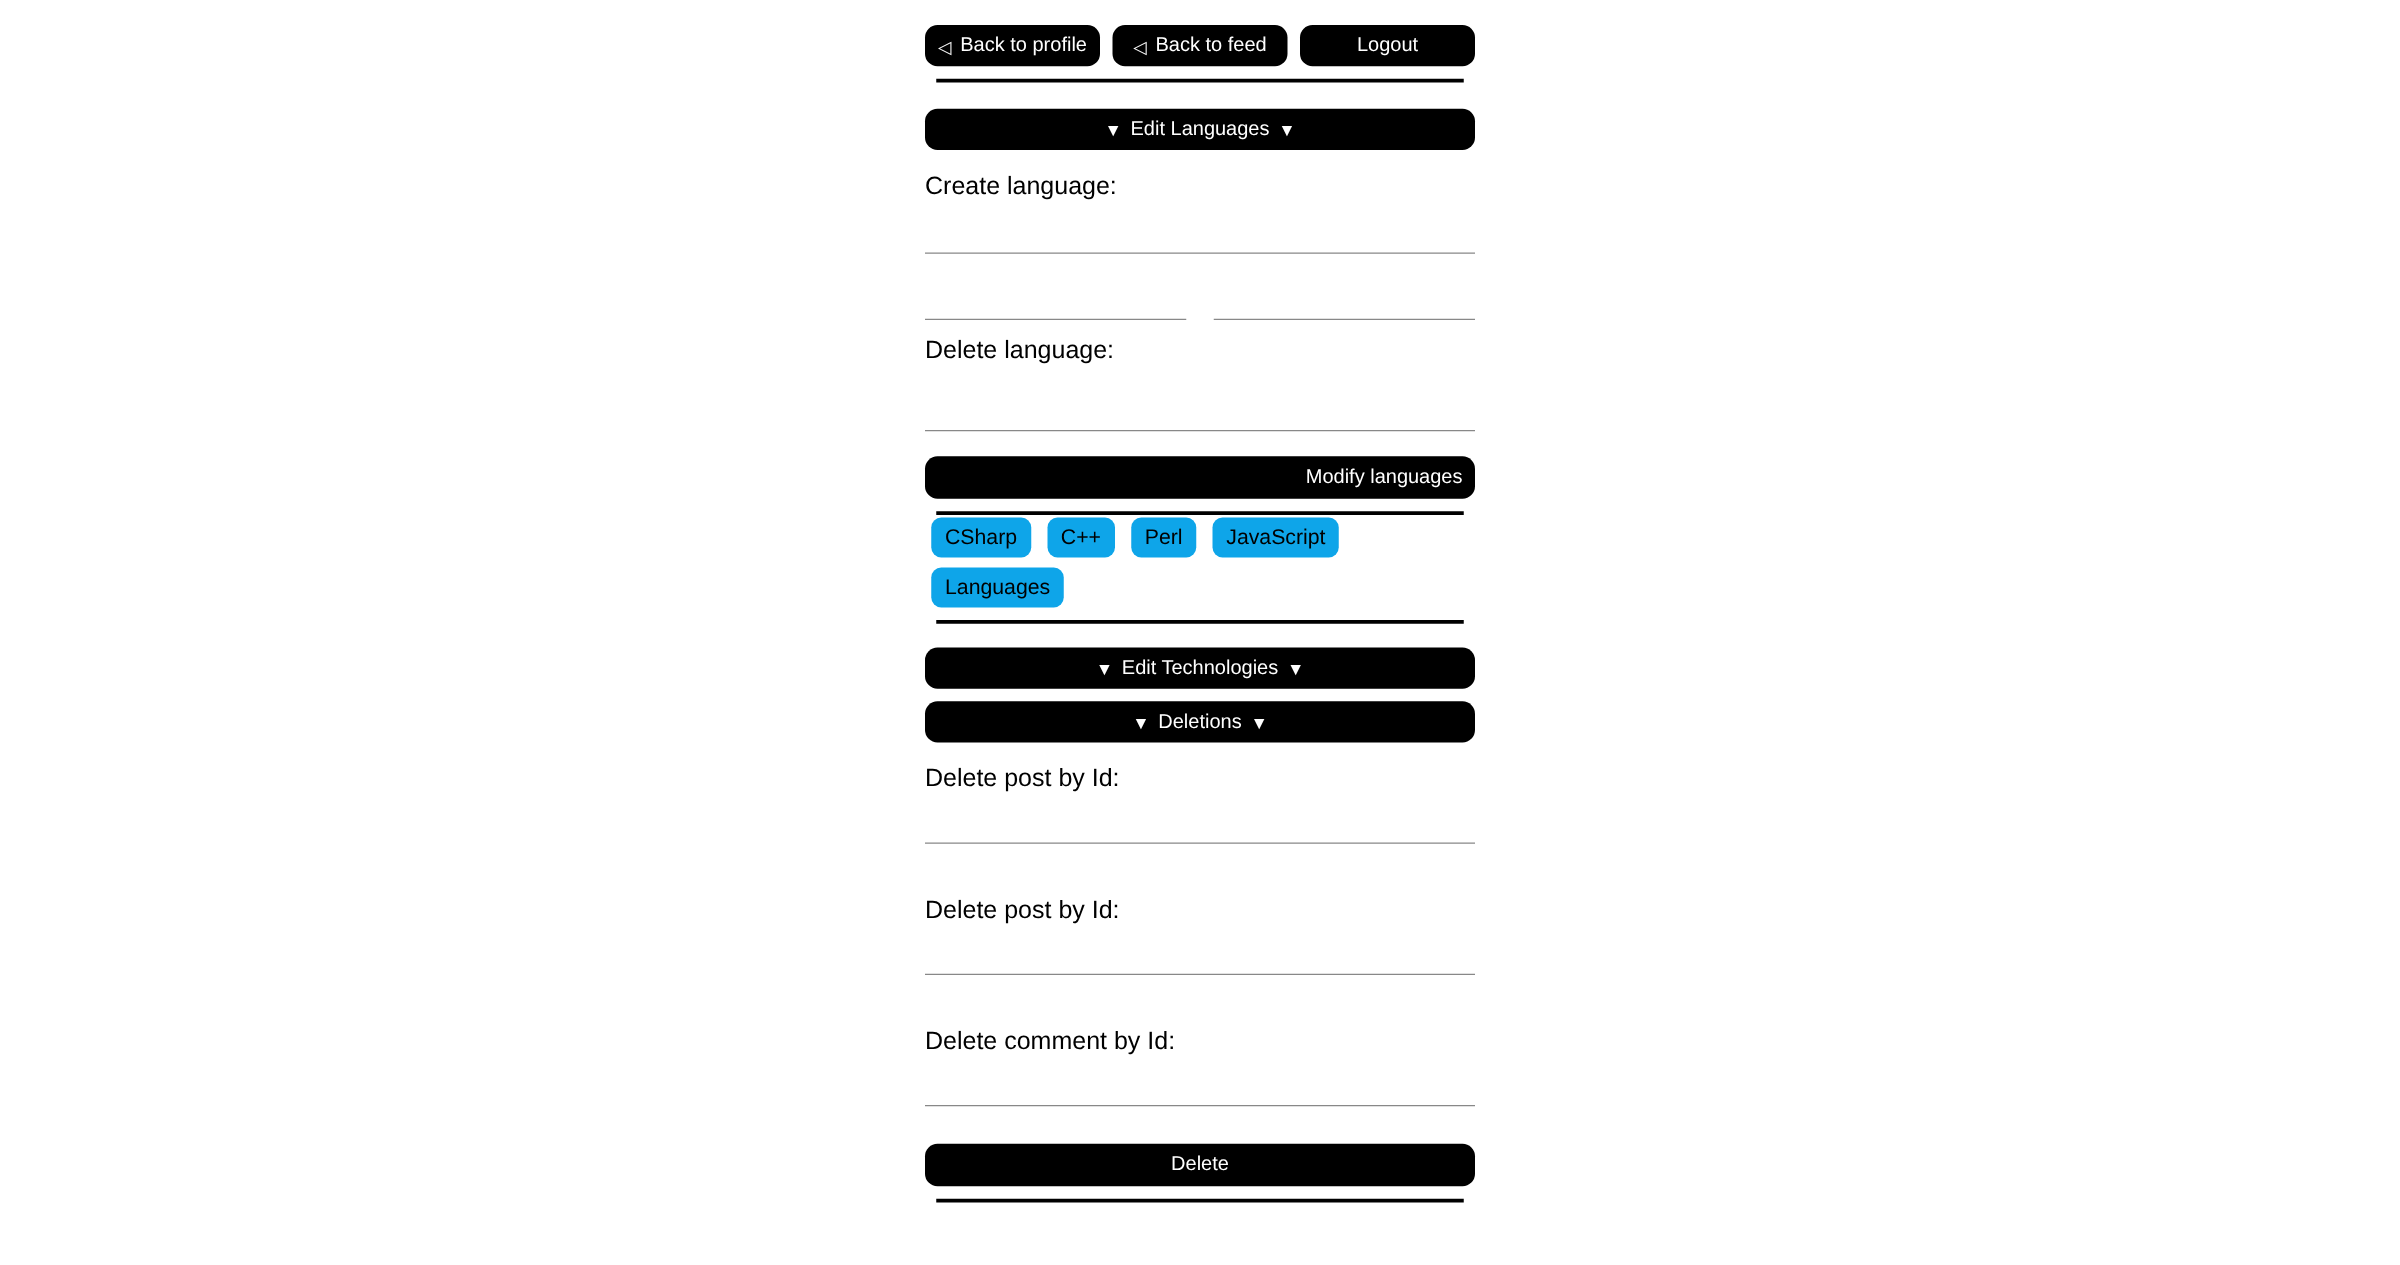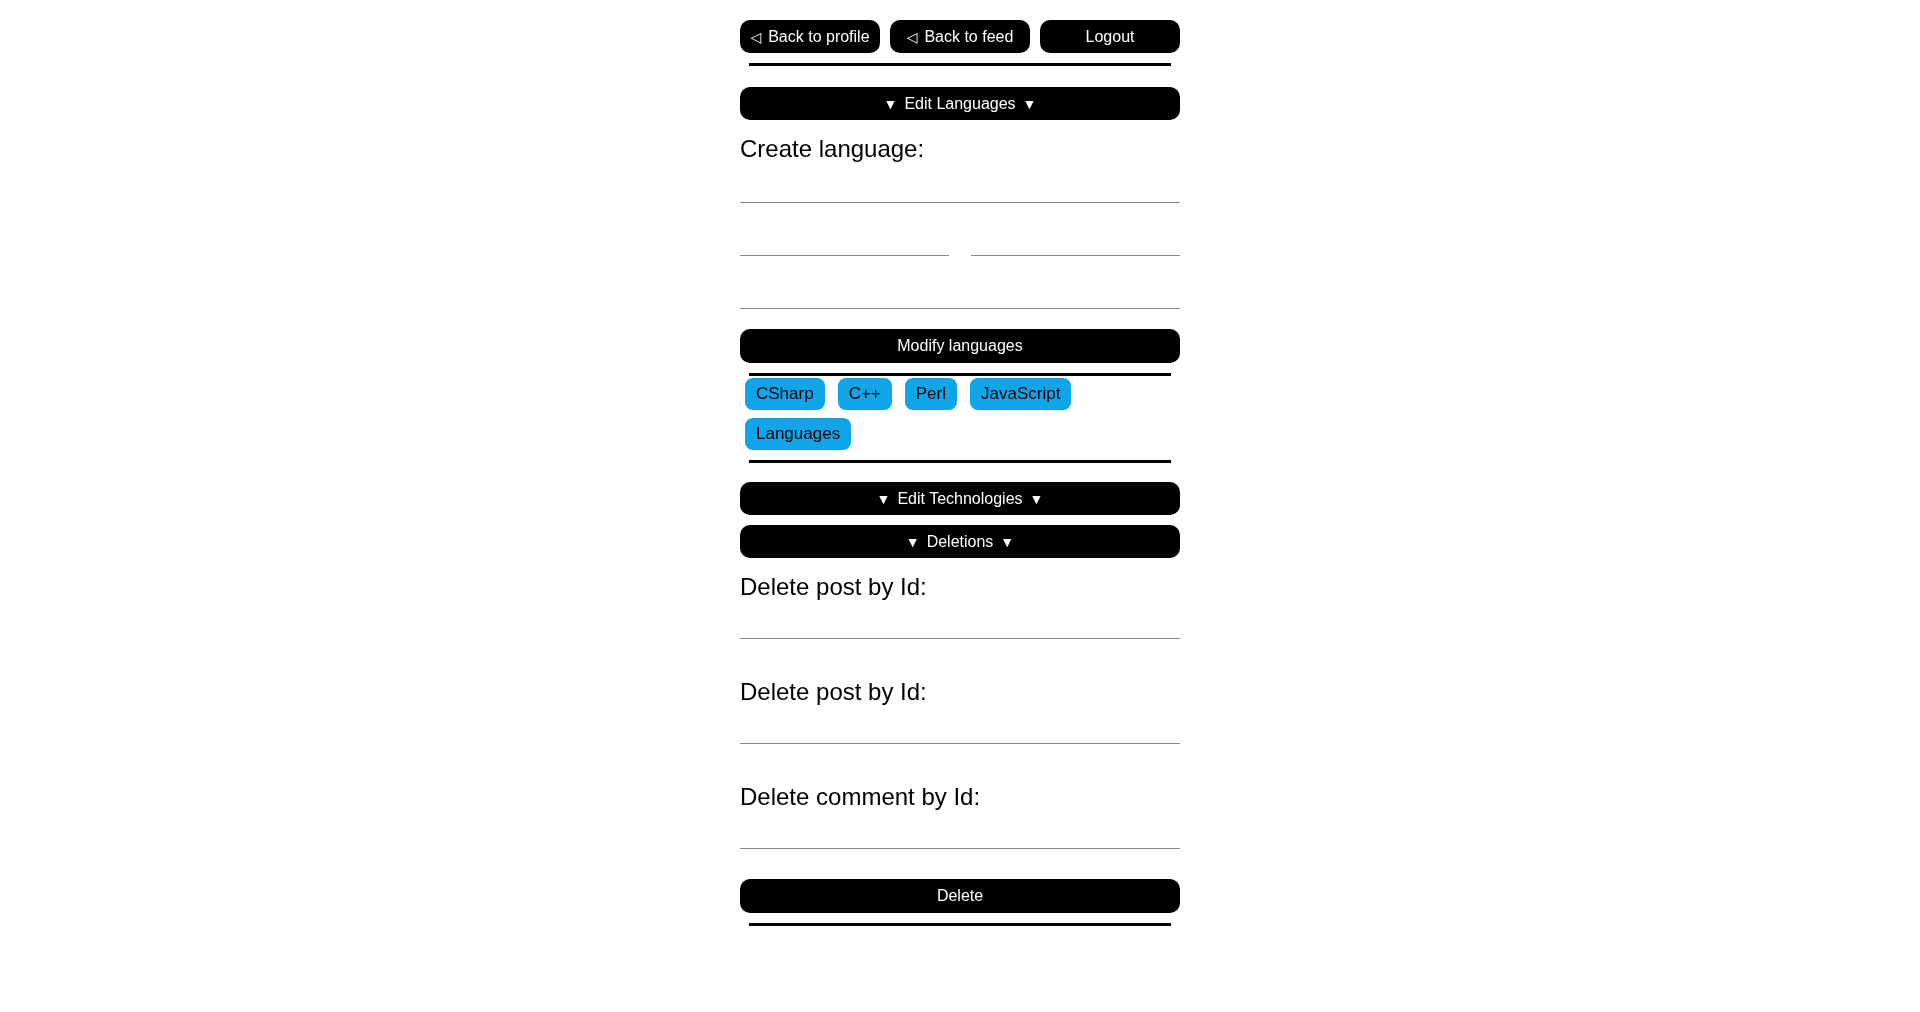--- a/index.html
+++ b/index.html
@@ -57,21 +57,21 @@
 
   .toggle-btn {
     width: 100%;
     height: 33px;
   }
   #edit-languages-toggle { margin-top: 21px; }
   #edit-technologies-toggle { margin-top: 19px; }
   #deletions-toggle { margin-top: 10px; }
 
   .field-label {
-    font-size: 24px;
+    font-size: 20px;
     line-height: 24px;
     margin-top: 12px;
   }
   .field-label.mt17 { margin-top: 17px; }
   .field-label.mt27 { margin-top: 41px; }
 
   .line-input {
     display: block;
     width: 100%;
     height: 40px;
@@ -93,21 +93,21 @@
   }
   .dual-row .line-input {
     width: 209px;
     margin-top: 0;
   }
 
   .wide-btn {
     width: 100%;
     height: 34px;
   }
-  #modify-languages-button { margin-top: 20px; }
+  #modify-languages-button { margin-top: 20px; justify-content: flex-end; }
   #delete-button { margin-top: 30px; }
 
   .tags {
     display: flex;
     flex-wrap: wrap;
     column-gap: 13px;
     row-gap: 8px;
     padding-left: 5px;
     margin-top: 2px;
   }
@@ -151,20 +151,21 @@
   </button>
 
   <div class="field-label mt17">Create language:</div>
   <input class="line-input mt2" type="text" value="" style="">
 
   <div class="dual-row">
     <input class="line-input" type="text" value="" style="">
     <input class="line-input" type="text" value="" style="">
   </div>
 
+  <div class="field-label">Delete language:</div>
   <input class="line-input mt13" type="text" value="" style="">
 
   <button class="btn wide-btn" id="modify-languages-button">
     <span>Modify languages</span>
   </button>
 
   <div class="divider"></div>
 
   <div class="tags">
 

